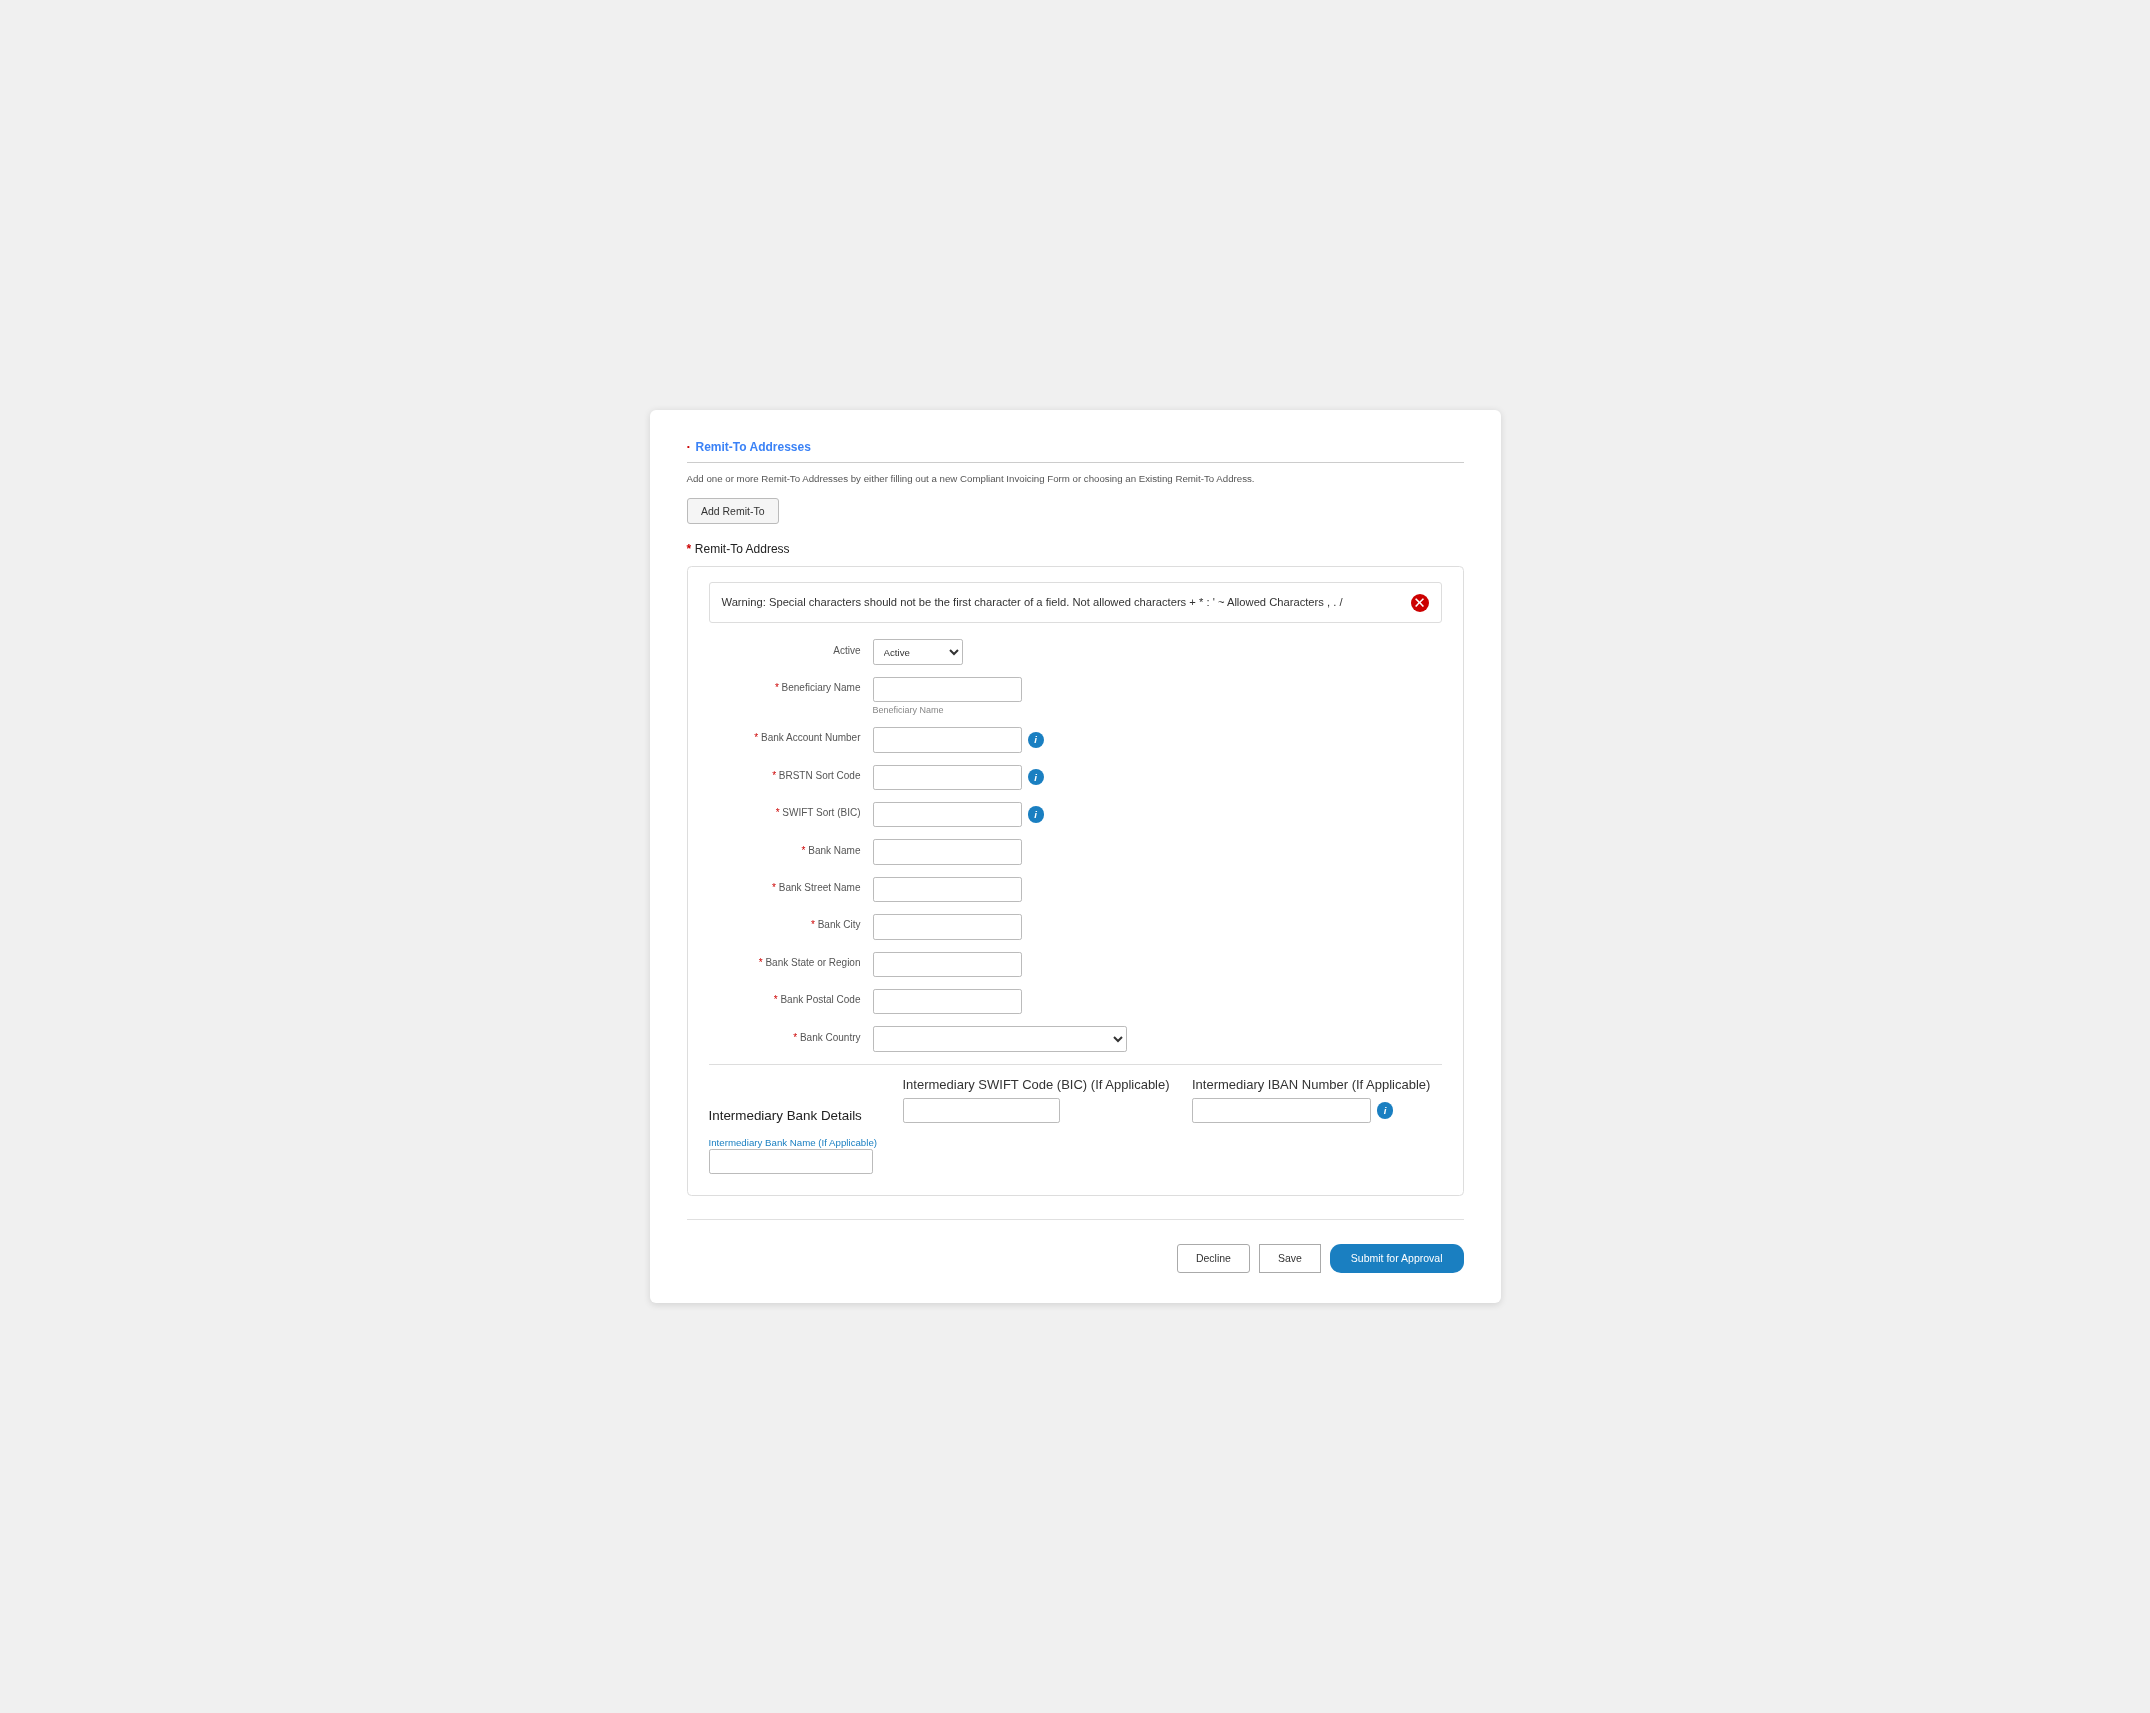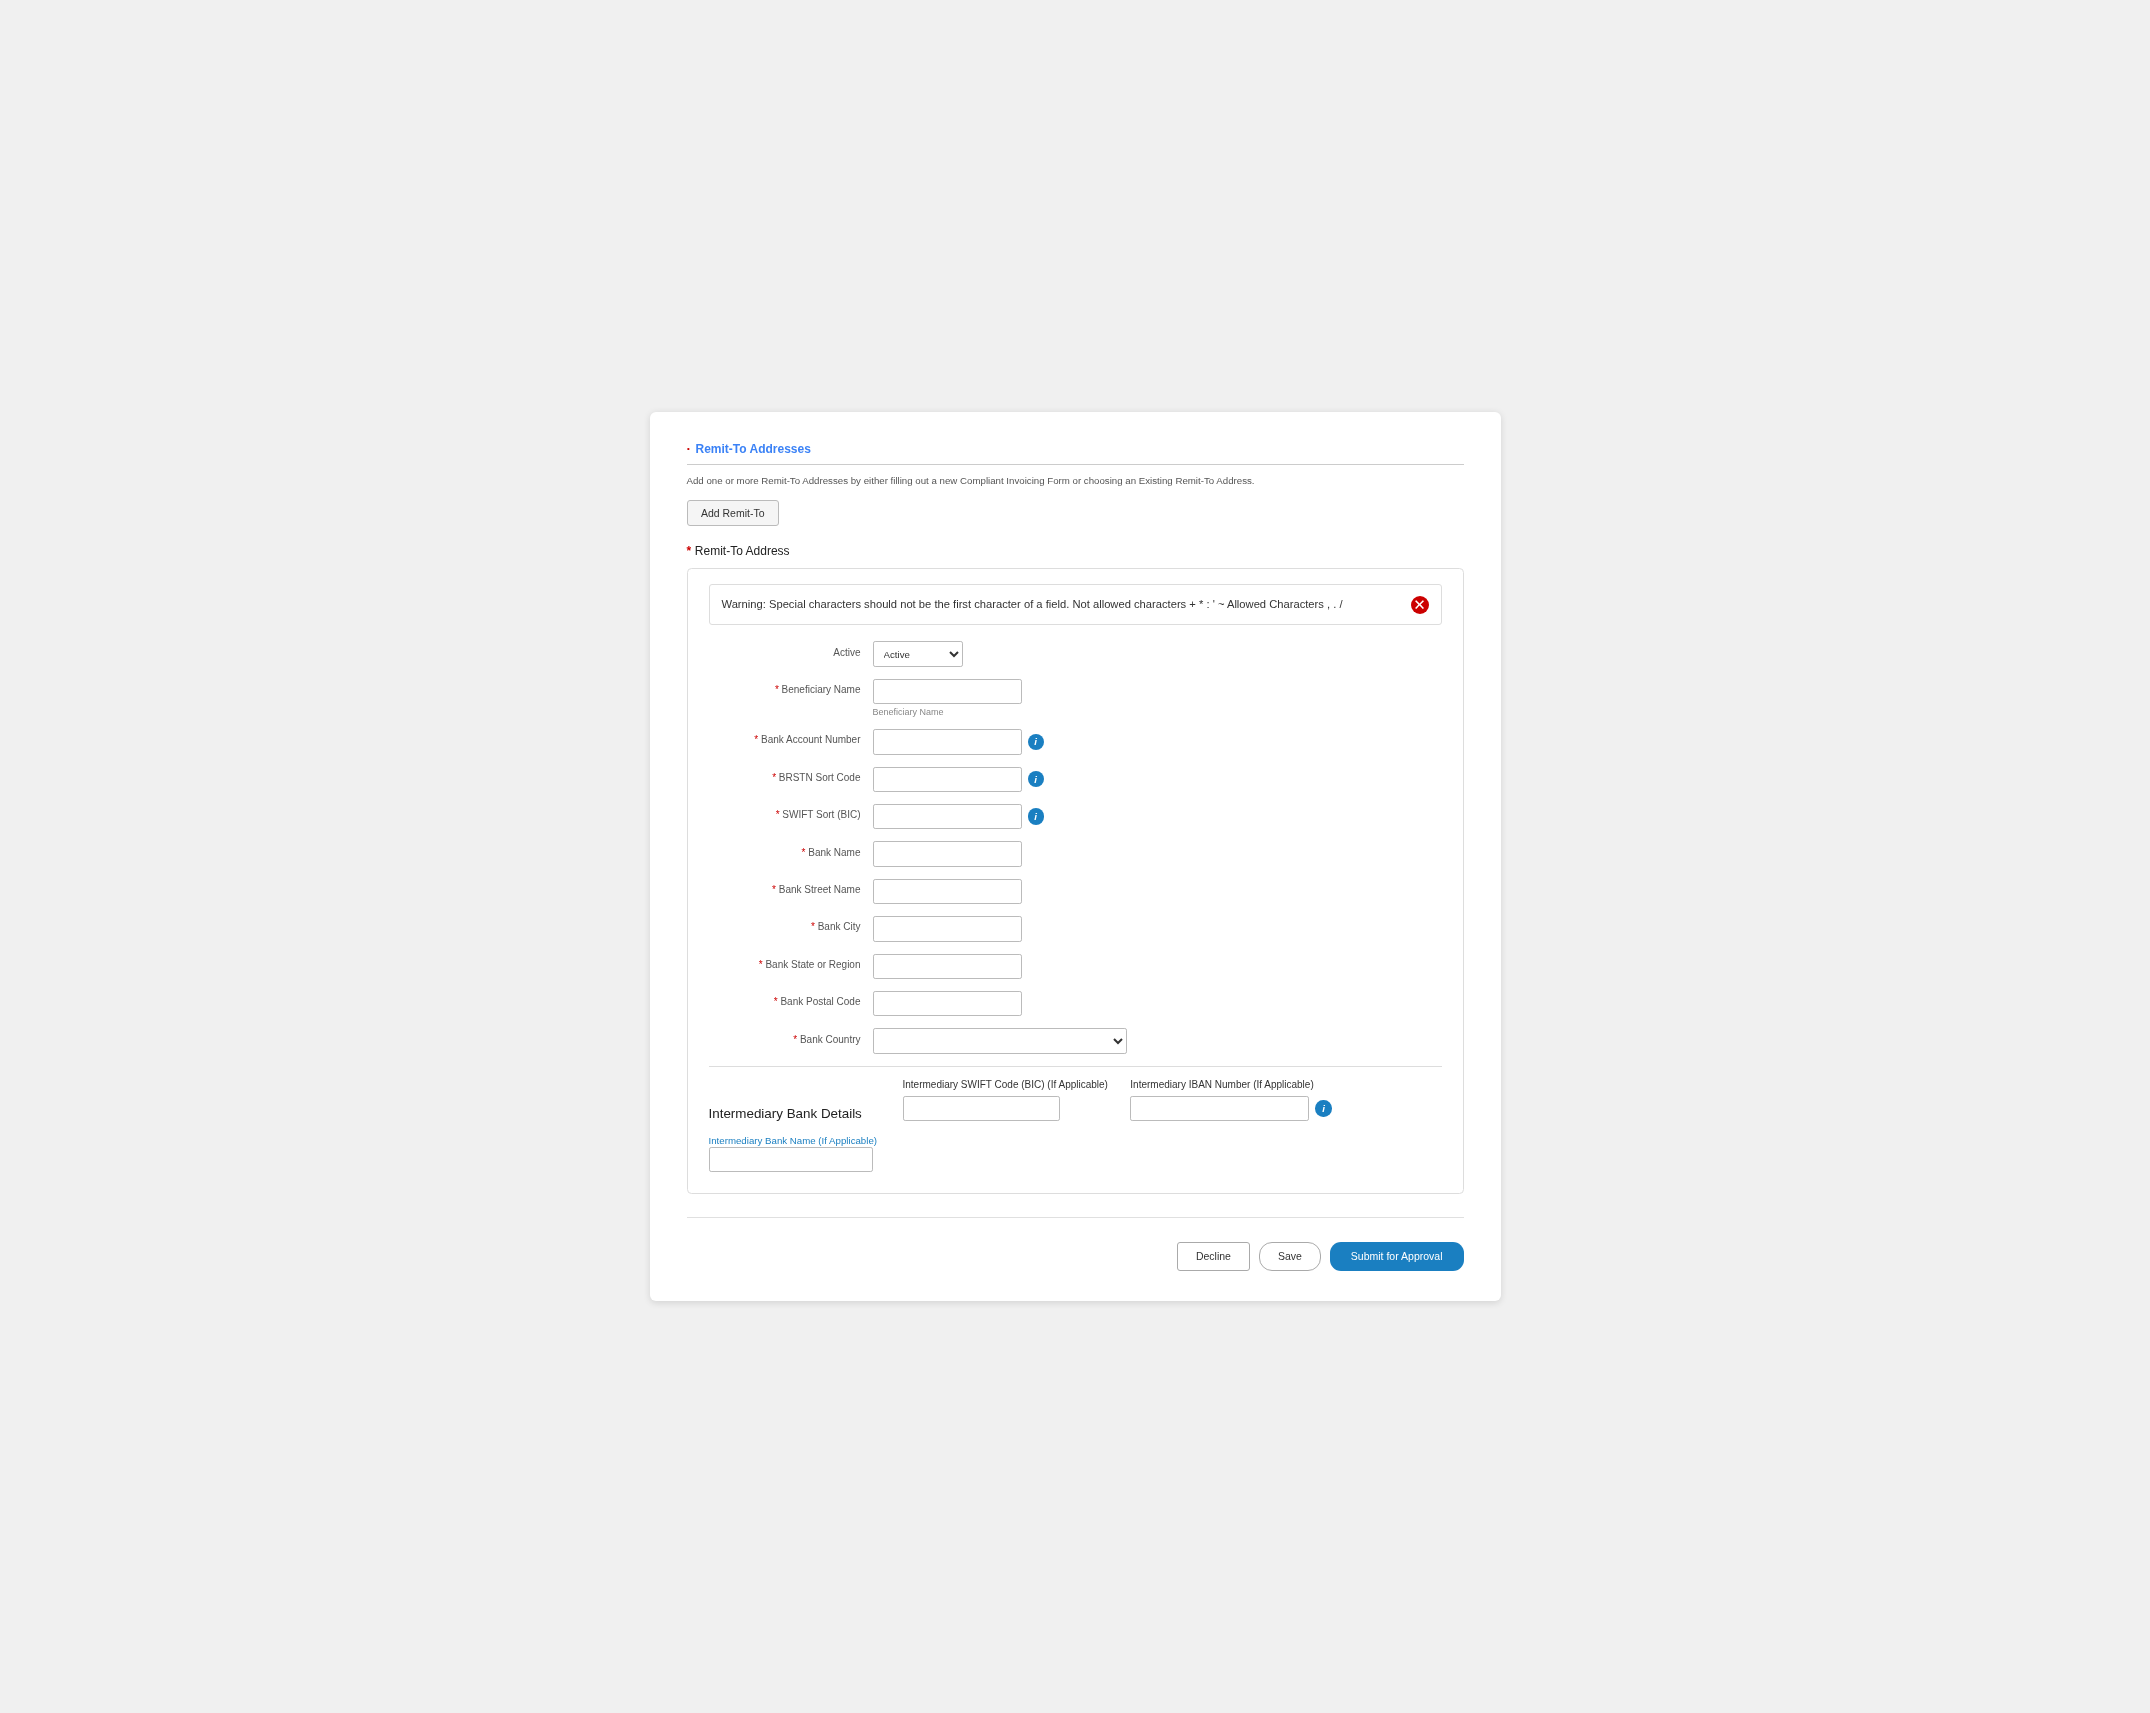--- a/index.html
+++ b/index.html
@@ -220,21 +220,21 @@
       gap: 22.4px;
       align-items: flex-start;
       flex: 1;
     }
     .intermediary-field-group {
       display: flex;
       flex-direction: column;
       gap: 3px;
     }
     .intermediary-field-label {
-      font-size: 10px;
+      font-size: 13px;
       color: #333;
       margin-bottom: 3px;
     }
     .intermediary-input {
       width: 157px;
       height: 25.4px;
       border: 0.7px solid #bbb;
       border-radius: 2.2px;
       padding: 0 6px;
       font-size: 9.7px;
@@ -283,21 +283,21 @@
       border: 0.7px solid #aaa;
       border-radius: 3px;
       padding: 7.5px 18px;
       font-size: 10.5px;
       color: #333;
       cursor: pointer;
     }
     .btn-save {
       background: #fff;
       border: 0.7px solid #aaa;
-      border-radius: 13px;
+      border-radius: 0;
       padding: 7.5px 18px;
       font-size: 10.5px;
       color: #333;
       cursor: pointer;
     }
     .btn-submit {
       background: #1a7fc1;
       border: none;
       border-radius: 11px;
       padding: 7.5px 21px;

